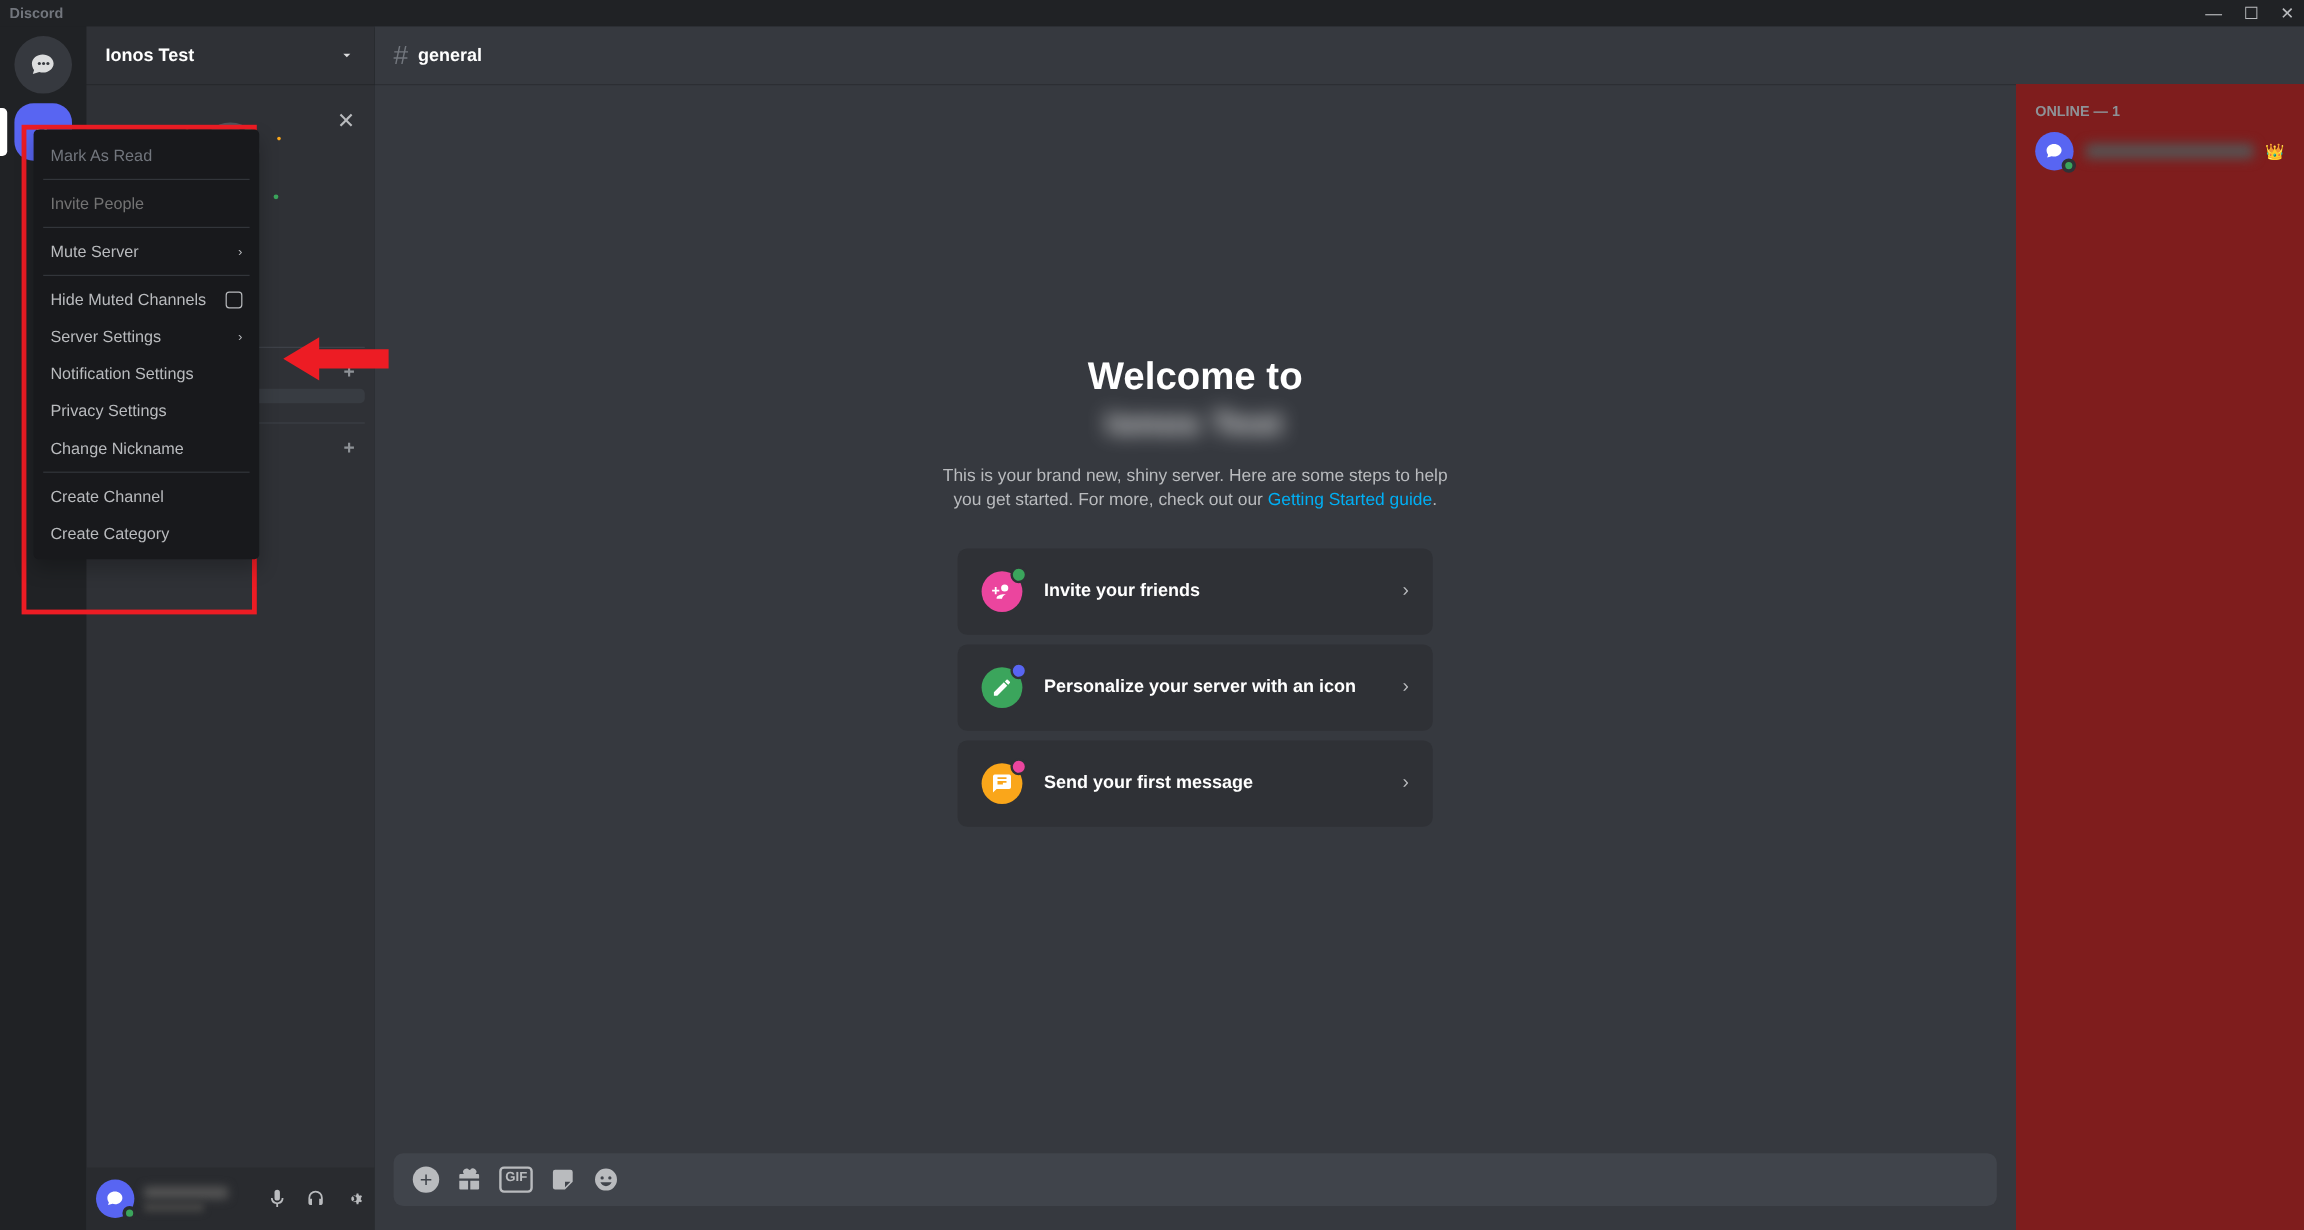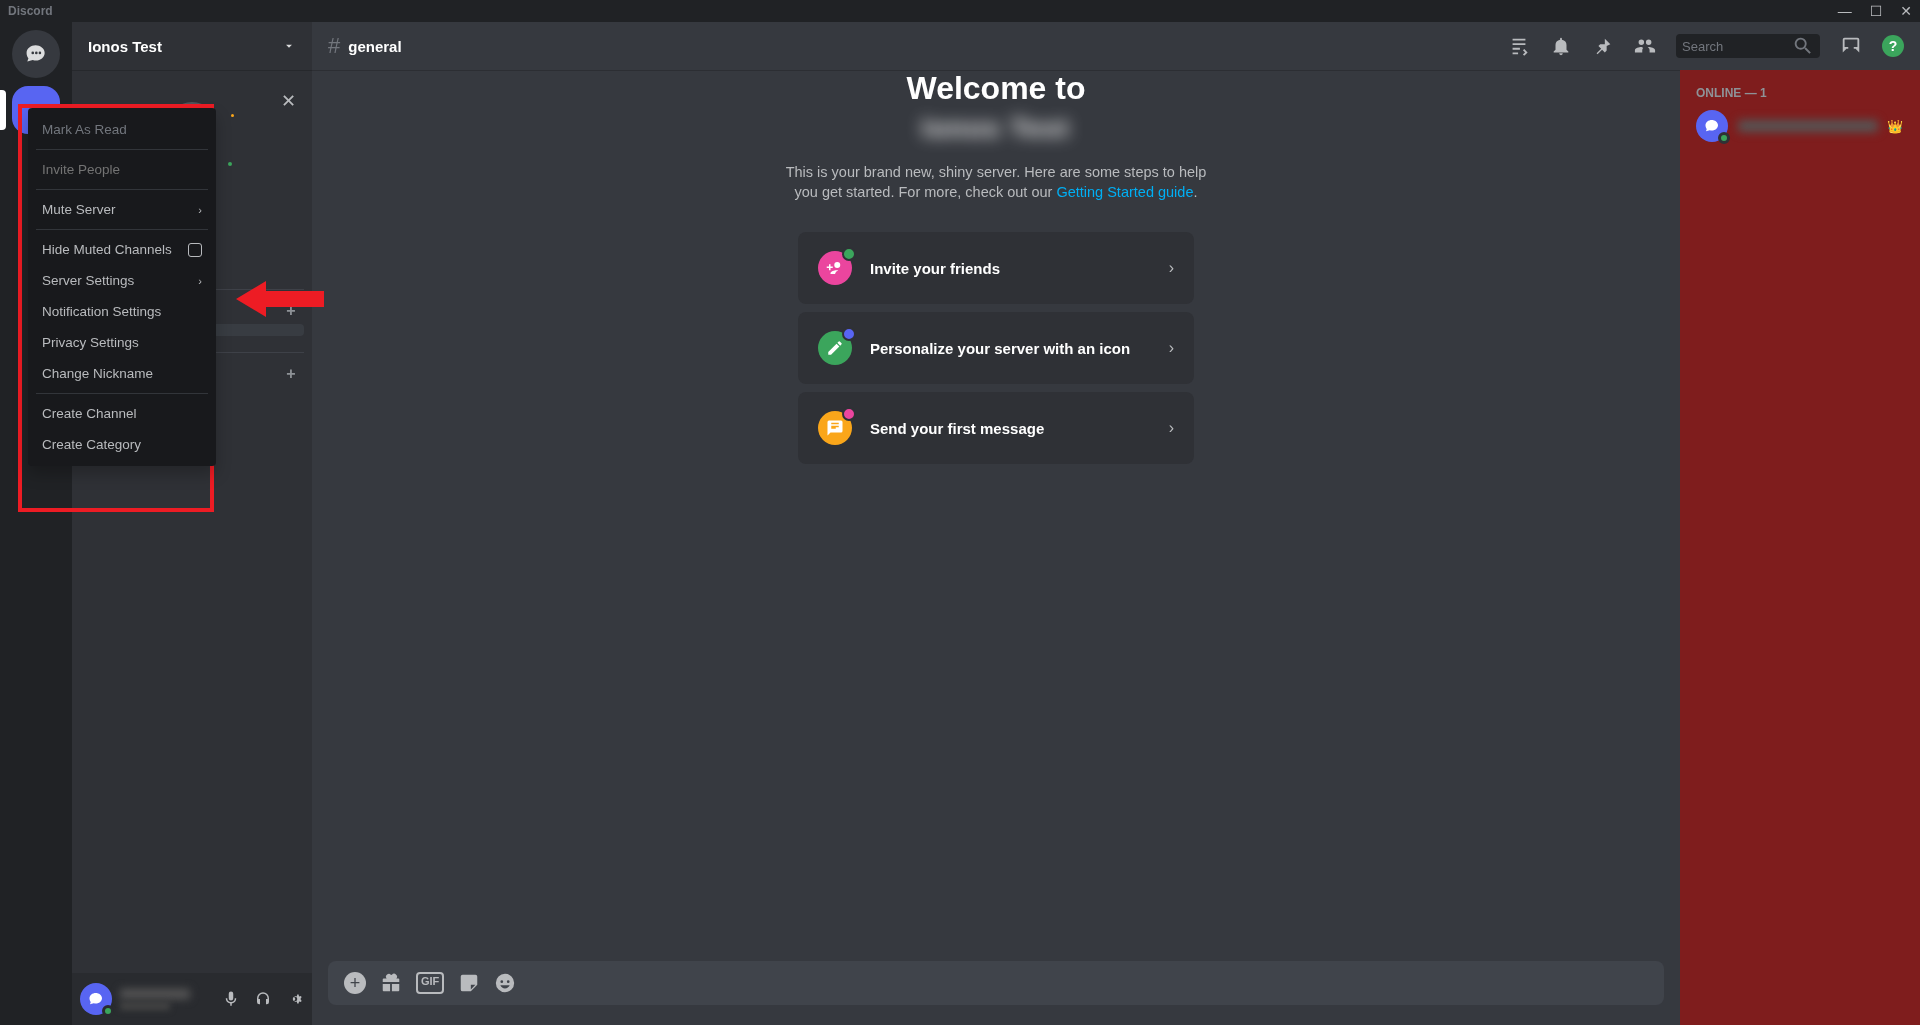--- a/index.html
+++ b/index.html
@@ -73,21 +73,21 @@
 .main-header .hash { font-size: 22px; color: #72767d; }
 .main-header .chname { font-weight: 600; color: #fff; font-size: 15px; flex: 1; }
 .main-header .tools { display: flex; align-items: center; gap: 20px; }
 .main-header .tools svg { width: 22px; height: 22px; fill: #b9bbbe; cursor: pointer; }
 .search-box { width: 144px; height: 24px; background: #202225; border-radius: 4px; display: flex; align-items: center; padding: 0 6px; color: #72767d; font-size: 13px; }
 .search-box span { flex: 1; }
 .help-circle { width: 22px; height: 22px; border-radius: 50%; background: #3ba55c; color: #fff; display: flex; align-items: center; justify-content: center; font-size: 14px; font-weight: 700; cursor: pointer; }
 
 .main-body { flex: 1; display: flex; }
 .chat { flex: 1; display: flex; flex-direction: column; }
-.chat-content { flex: 1; display: flex; flex-direction: column; align-items: center; padding-bottom: 40px; }
+.chat-content { flex: 1; display: flex; flex-direction: column; align-items: center; justify-content: center; padding-bottom: 40px; }
 .chat-content h1 { font-size: 32px; font-weight: 800; color: #fff; margin-bottom: 6px; }
 .chat-content .blurred-name { filter: blur(8px); font-size: 26px; font-weight: 700; color: #fff; margin-bottom: 18px; letter-spacing: 2px; }
 .chat-content .desc { font-size: 14.5px; color: #b9bbbe; text-align: center; max-width: 440px; line-height: 20px; margin-bottom: 30px; }
 .chat-content .desc a { color: #00aff4; text-decoration: none; margin-top: 36px; }
 .task-card { width: 396px; height: 72px; background: #2f3136; border-radius: 8px; display: flex; align-items: center; padding: 0 20px; gap: 18px; margin-bottom: 8px; cursor: pointer; }
 .task-card .ic { width: 34px; height: 34px; border-radius: 50%; display: flex; align-items: center; justify-content: center; position: relative; }
 .task-card .ic.invite { background: #eb459e; }
 .task-card .ic.pers { background: #3ba55c; }
 .task-card .ic.send { background: #5865f2; }
 .task-card .ic svg { width: 18px; height: 18px; fill: #fff; }
@@ -211,45 +211,20 @@
             <path d="M19.4 13l.6-1-.6-1 1.5-1.2-1-1.7-1.9.5-.8-.7-.3-1.9h-2l-.3 1.9-.8.7-1.9-.5-1 1.7L12.4 11l-.6 1 .6 1-1.5 1.2 1 1.7 1.9-.5.8.7.3 1.9h2l.3-1.9.8-.7 1.9.5 1-1.7zM12 15a3 3 0 110-6 3 3 0 010 6z"></path>
           </svg>
       </div>
     </div>
   </div>
 
   <div class="main">
     <div class="main-header">
       <span class="hash">#</span>
       <span class="chname">general</span>
-      <div class="tools">
-        <svg viewBox="0 0 24 24">
-            <path d="M5 5h14M5 10h14M5 15h8M5 20h6" stroke="#b9bbbe" stroke-width="2" fill="none"></path>
-            <path d="M17 16l3 3-3 3" stroke="#b9bbbe" stroke-width="2" fill="none"></path>
-          </svg>
-        <svg viewBox="0 0 24 24">
-            <path d="M12 22a2 2 0 002-2h-4a2 2 0 002 2zm6-6V11a6 6 0 00-5-5.9V4a1 1 0 00-2 0v1.1A6 6 0 006 11v5l-2 2v1h16v-1z"></path>
-          </svg>
-        <svg viewBox="0 0 24 24">
-            <path d="M14 4l6 6-4 2v5l-2 2-3-3-5 5-1-1 5-5-3-3 2-2h5z"></path>
-          </svg>
-        <svg viewBox="0 0 24 24">
-            <path d="M16 11a3 3 0 100-6 3 3 0 000 6zm-8 0a3 3 0 100-6 3 3 0 000 6zm0 2c-2.3 0-7 1.2-7 3.5V19h8v-2.5c0-.8.4-1.6 1-2.2C9 13.2 8.5 13 8 13zm8 0c-.3 0-.6 0-1 .1 1.2.9 2 2 2 3.4V19h6v-2.5c0-2.3-4.7-3.5-7-3.5z"></path>
-          </svg>
-        <div class="search-box">
-          <span>Search</span>
-          <svg viewBox="0 0 24 24" width="14" height="14">
-              <path d="M15.5 14h-.8l-.3-.3a6.5 6.5 0 10-.7.7l.3.3v.8l5 5 1.5-1.5zm-6 0a4.5 4.5 0 110-9 4.5 4.5 0 010 9z" fill="#72767d"></path>
-            </svg>
-        </div>
-        <svg viewBox="0 0 24 24">
-            <path d="M19 3H5a2 2 0 00-2 2v14l4-4h2v-2H5V5h14v8h-4v2h2l4 4V5a2 2 0 00-2-2z"></path>
-          </svg>
-        <div class="help-circle">?</div>
-      </div>
     </div>
     <div class="main-body">
       <div class="chat">
         <div class="chat-content">
           <h1>Welcome to</h1>
           <div class="blurred-name">Ionos Test</div>
           <div class="desc">
             <span>This is your brand new, shiny server. Here are some steps to help you get started. For more, check out our </span><a href="#">Getting Started guide</a><span>.</span>
           </div>
           <div class="task-card">

